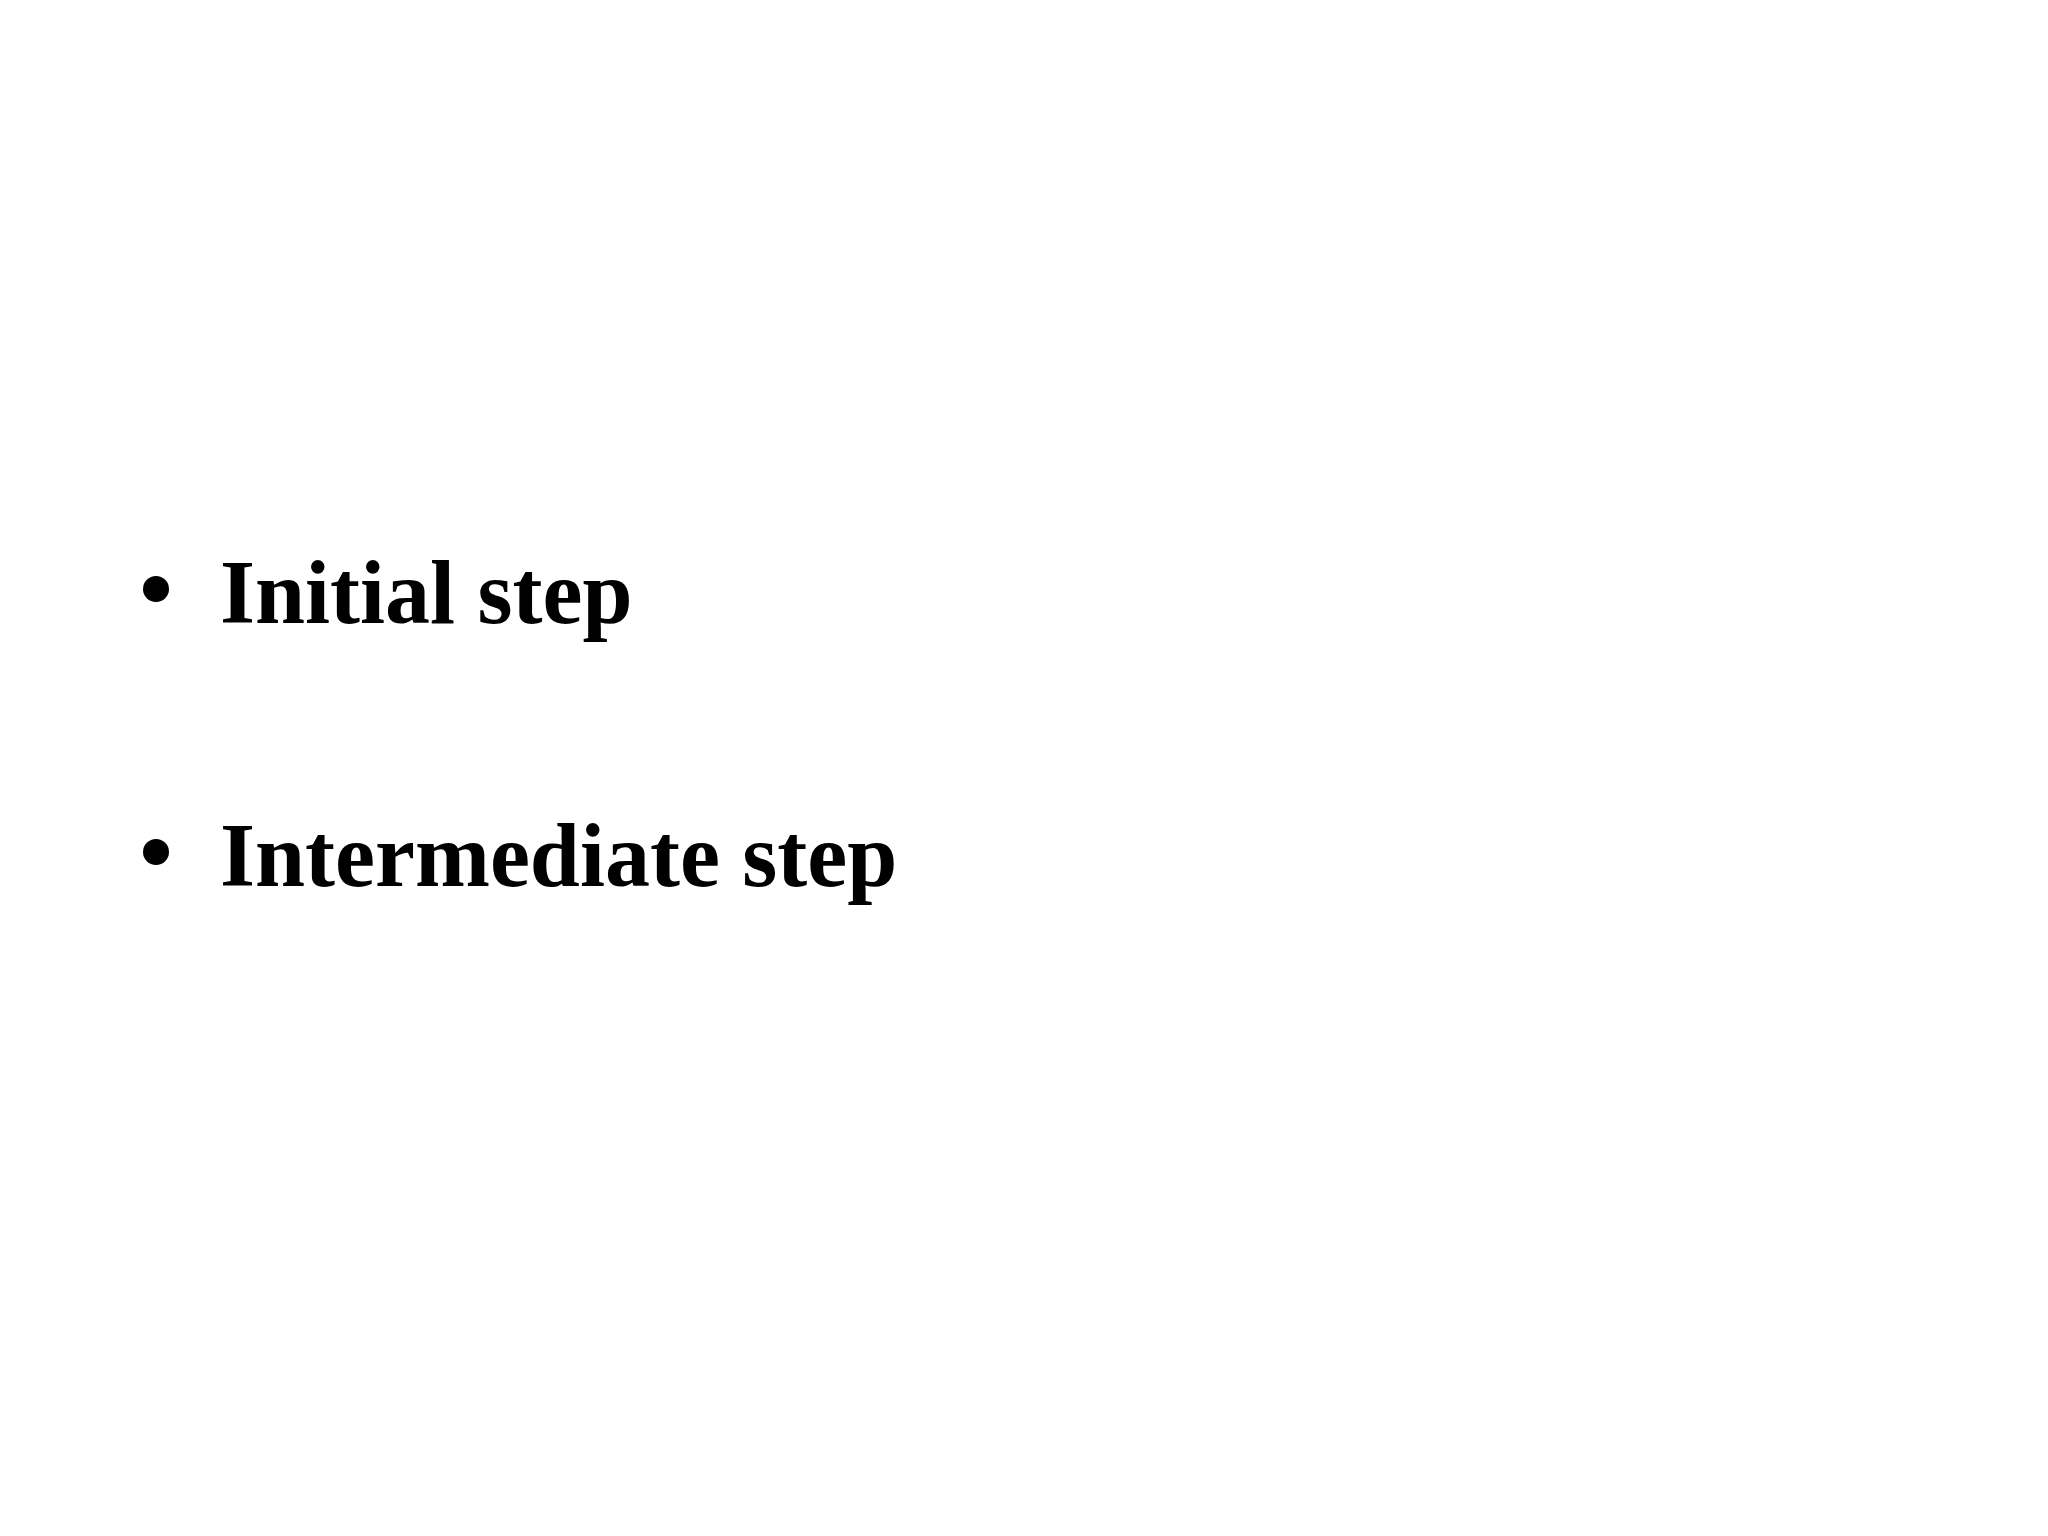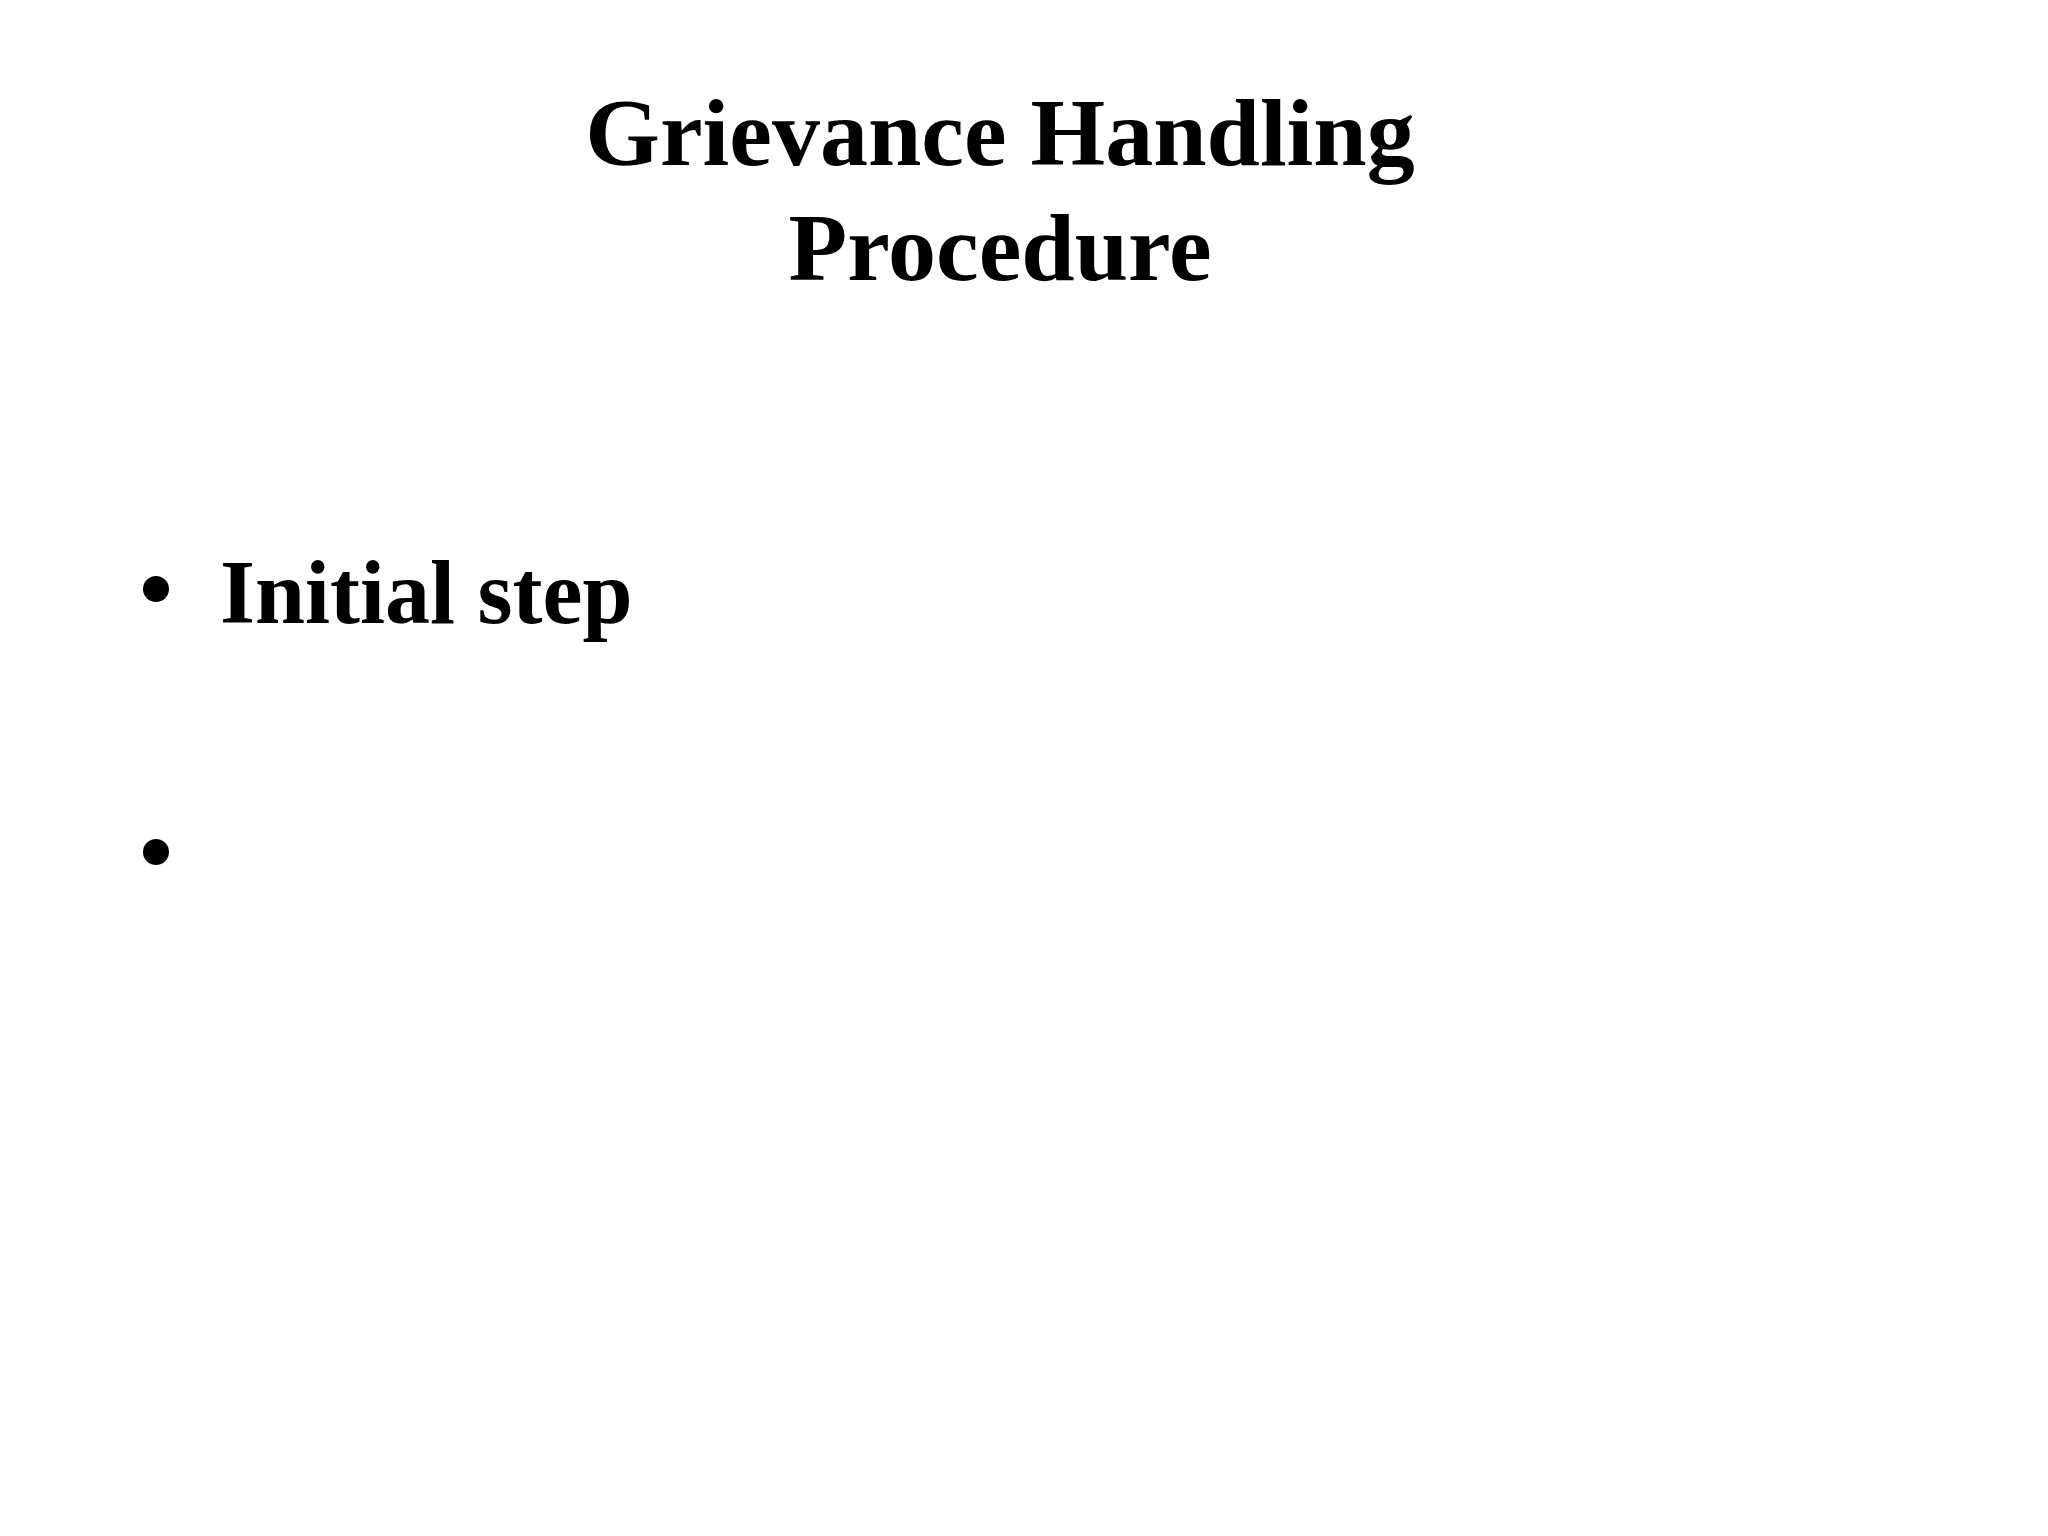--- a/index.html
+++ b/index.html
@@ -60,28 +60,25 @@
     line-height: 1.2;
     color: #000000;
     white-space: nowrap;
   }
 </style>
 </head>
 <body>
 
 <div class="slide">
 
-  <h1 class="slide-title" style="margin:0;">
-    <div>Grievance Handling</div>
-    <div>Procedure</div>
-  </h1>
 
   <ul class="bullet-list">
     <li class="bullet-item">
       <span class="bullet-dot"></span>
       <span class="bullet-text">Initial step</span>
     </li>
     <li class="bullet-item">
       <span class="bullet-dot"></span>
+      <span class="bullet-text">Intermediate step</span>
     </li>
   </ul>
 
 </div>
 
 </body></html>

